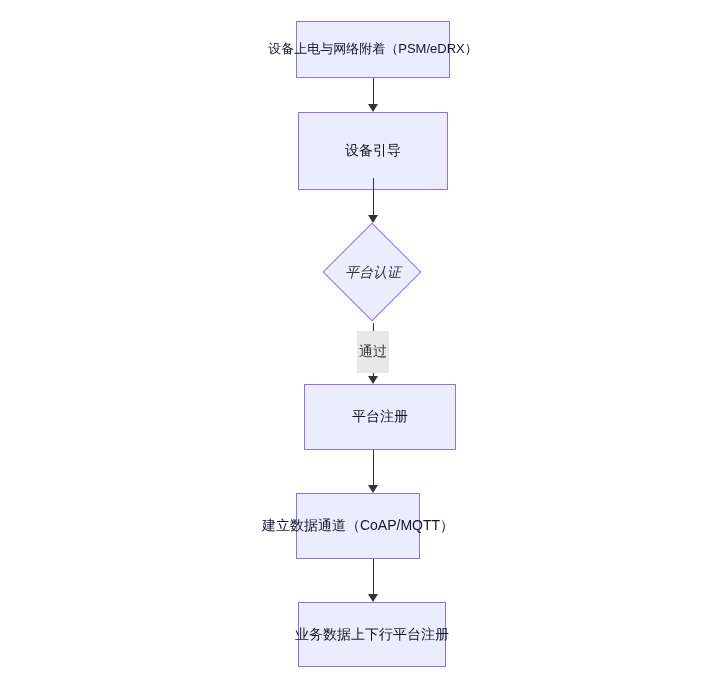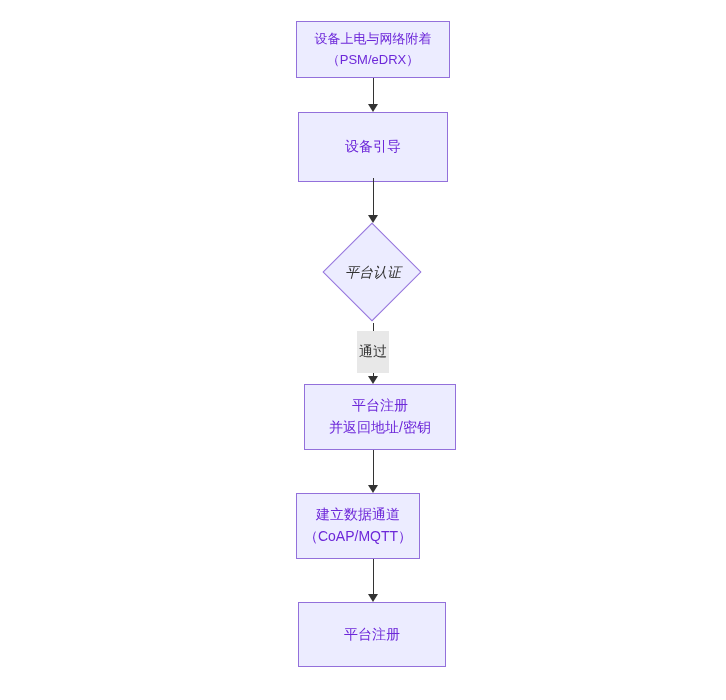--- a/index.html
+++ b/index.html
@@ -6,27 +6,27 @@
   body{
     width:726px;height:700px;background:#ffffff;
     font-family:"Liberation Sans","DejaVu Sans",sans-serif;
     color:#333333;position:relative;overflow:hidden;
   }
   .canvas{position:absolute;left:0;top:0;width:726px;height:700px;}
   .node{
     position:absolute;
     background:#ECECFF;
     border:1px solid #9370DB;
-    display:flex;flex-direction:column;justify-content:center;align-items:center;
-    text-align:center;line-height:1.55;font-size:14px;color:#6d28d9;
+    display:flex;flex-direction:row;justify-content:center;align-items:center;
+    text-align:center;line-height:1.55;font-size:14px;color:#0f172a;
     box-sizing:border-box;
   }
   .node .nline{white-space:nowrap;}
   .n-a{left:296px;top:21px;width:154px;height:57px;font-size:13px;}
-  .n-b{left:298px;top:112px;width:150px;height:70px;}
+  .n-b{left:298px;top:112px;width:150px;height:78px;}
   .n-d{left:304px;top:384px;width:152px;height:66px;}
   .n-e{left:296px;top:493px;width:124px;height:66px;}
   .n-f{left:298px;top:602px;width:148px;height:65px;}
   .diamond-wrap{position:absolute;left:323px;top:223px;width:100px;height:100px;}
   .diamond-shape{
     position:absolute;left:14px;top:14px;width:70px;height:70px;
     transform:rotate(45deg);
     background:#ECECFF;border:1px solid #9370DB;box-sizing:border-box;
   }
   .diamond-label{
@@ -81,35 +81,35 @@
   </div>
 
   <div class="edge e-cd">
     <div class="edge-line"></div>
     <div class="edge-head"></div>
   </div>
   <div class="edge-label">通过</div>
 
   <div class="node n-d">
     <div class="nline">平台注册</div>
-    <div class="nline">并返回地址/密钥</div>
   </div>
 
   <div class="edge e-de">
     <div class="edge-line"></div>
     <div class="edge-head"></div>
   </div>
 
   <div class="node n-e">
     <div class="nline">建立数据通道</div>
     <div class="nline">（CoAP/MQTT）</div>
   </div>
 
   <div class="edge e-ef">
     <div class="edge-line"></div>
     <div class="edge-head"></div>
   </div>
 
   <div class="node n-f">
+    <div class="nline">业务数据上下行</div>
     <div class="nline">平台注册</div>
   </div>
 
 </div>
 
 </body></html>

